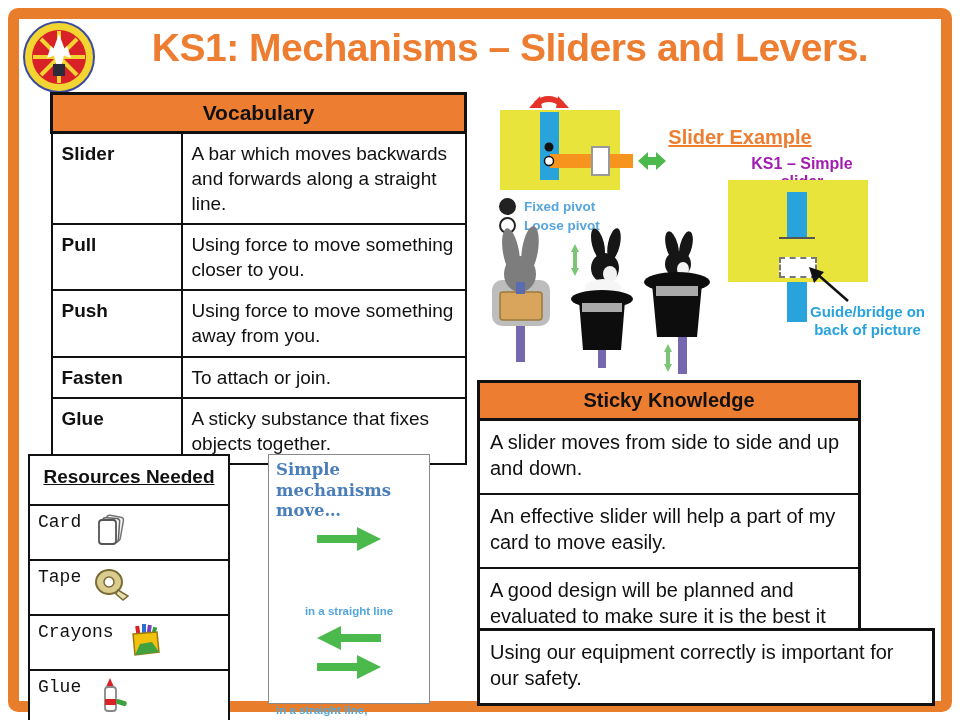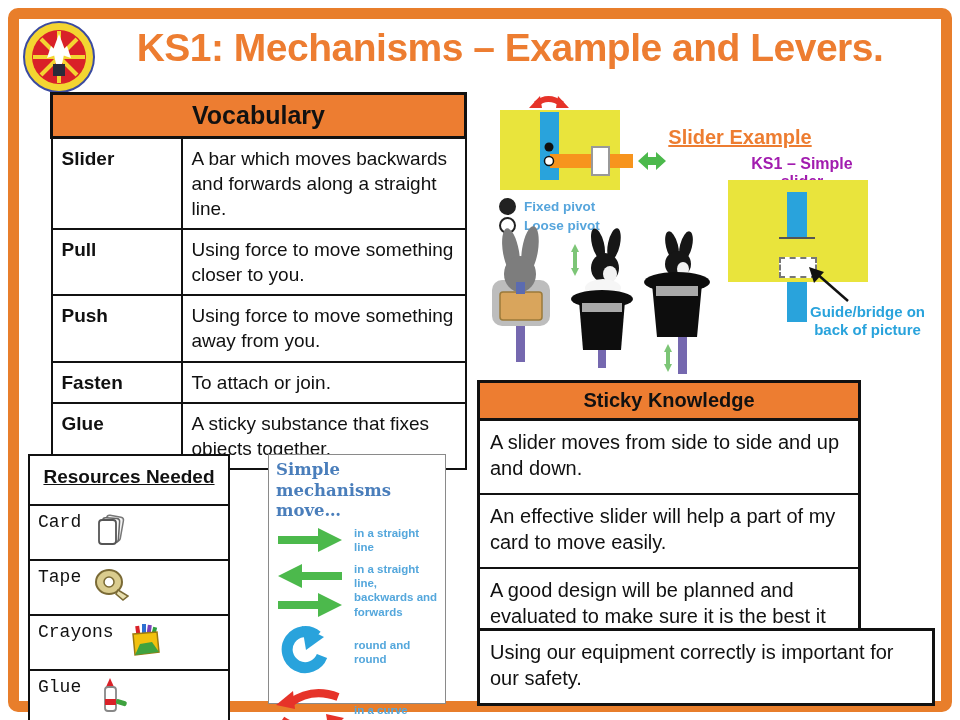--- a/index.html
+++ b/index.html
@@ -18,21 +18,21 @@
     left:110px;top:26px;width:800px;text-align:center;
     font-size:39px;font-weight:bold;color:#ED7D31;letter-spacing:-0.5px;
   }
 
   
   table.vocab{
     left:50px;top:92px;width:417px;border-collapse:collapse;position:absolute;
     background:#fff;
   }
   table.vocab th{
-    background:#ED7D31;border:3px solid #111;font-size:25px;font-weight:bold;
+    background:#ED7D31;border:3px solid #111;font-size:21px;font-weight:bold;
     color:#111;padding:6px 4px;text-align:center;
   }
   table.vocab td{
     border:2px solid #111;font-size:19px;vertical-align:top;
     padding:7px 9px;line-height:1.32;
   }
   table.vocab td.term{font-weight:bold;width:110px;}
 
   
   .slider-heading{
@@ -69,28 +69,28 @@
   table.resources th{
     border:2px solid #111;font-size:19px;font-weight:bold;text-decoration:underline;
     text-align:center;padding:10px 2px 16px 2px;
   }
   table.resources td{border:2px solid #111;font-size:18px;padding:6px 8px;height:38px;}
   .res-cell{display:flex;align-items:flex-start;gap:12px;font-family:Liberation Mono, monospace;}
   .res-icon{flex:0 0 auto;}
 
   
   .mech-box{
-    left:268px;top:454px;width:178px;height:250px;background:#fff;
+    left:268px;top:454px;width:162px;height:250px;background:#fff;
     border:1.5px solid #8a8a8a;box-sizing:border-box;padding:5px 7px;
   }
   .mech-title{
     font-family:"DejaVu Serif", serif;font-size:16.5px;font-weight:bold;
     color:#4A7EBB;line-height:1.25;margin-bottom:4px;
   }
-  .mech-row{display:flex;align-items:center;gap:6px;margin-bottom:7px;}
+  .mech-row{display:flex;align-items:center;gap:6px;margin-bottom:7px;flex-direction:column;}
   .mech-arrow{flex:0 0 72px;display:flex;flex-direction:column;gap:3px;align-items:flex-start;}
   .mech-label{font-size:11.5px;font-weight:bold;color:#54A7DC;line-height:1.25;}
 </style>
 </head>
 <body>
 
 <div class="frame"></div>
 
 <div class="abs" style="left:22px;top:20px;width:74px;height:74px;">
   <svg width="74" height="74" viewBox="0 0 74 74">
@@ -106,21 +106,21 @@
       <line x1="37" y1="37" x2="19" y2="55"></line>
         <line x1="37" y1="37" x2="55" y2="55"></line>
     </g>
     <path d="M37 14 L43 30 L40 44 L34 44 L31 30 Z" fill="#fff"></path>
     <path d="M29 26 L37 34 L25 38 Z" fill="#fff"></path>
     <path d="M45 26 L37 34 L49 38 Z" fill="#fff"></path>
     <rect x="31" y="44" width="12" height="12" fill="#2B2B3A"></rect>
   </svg>
 </div>
 
-<div class="abs page-title">KS1: Mechanisms – Example and Levers.</div>
+<div class="abs page-title">KS1: Mechanisms – Sliders and Levers.</div>
 
 <table class="vocab">
   <tbody>
       <tr>
         <th colspan="2">Vocabulary</th>
       </tr>
   <tr>
     <td class="term">Slider</td>
     <td>A bar which moves backwards and forwards along a straight line.</td>
   </tr>

